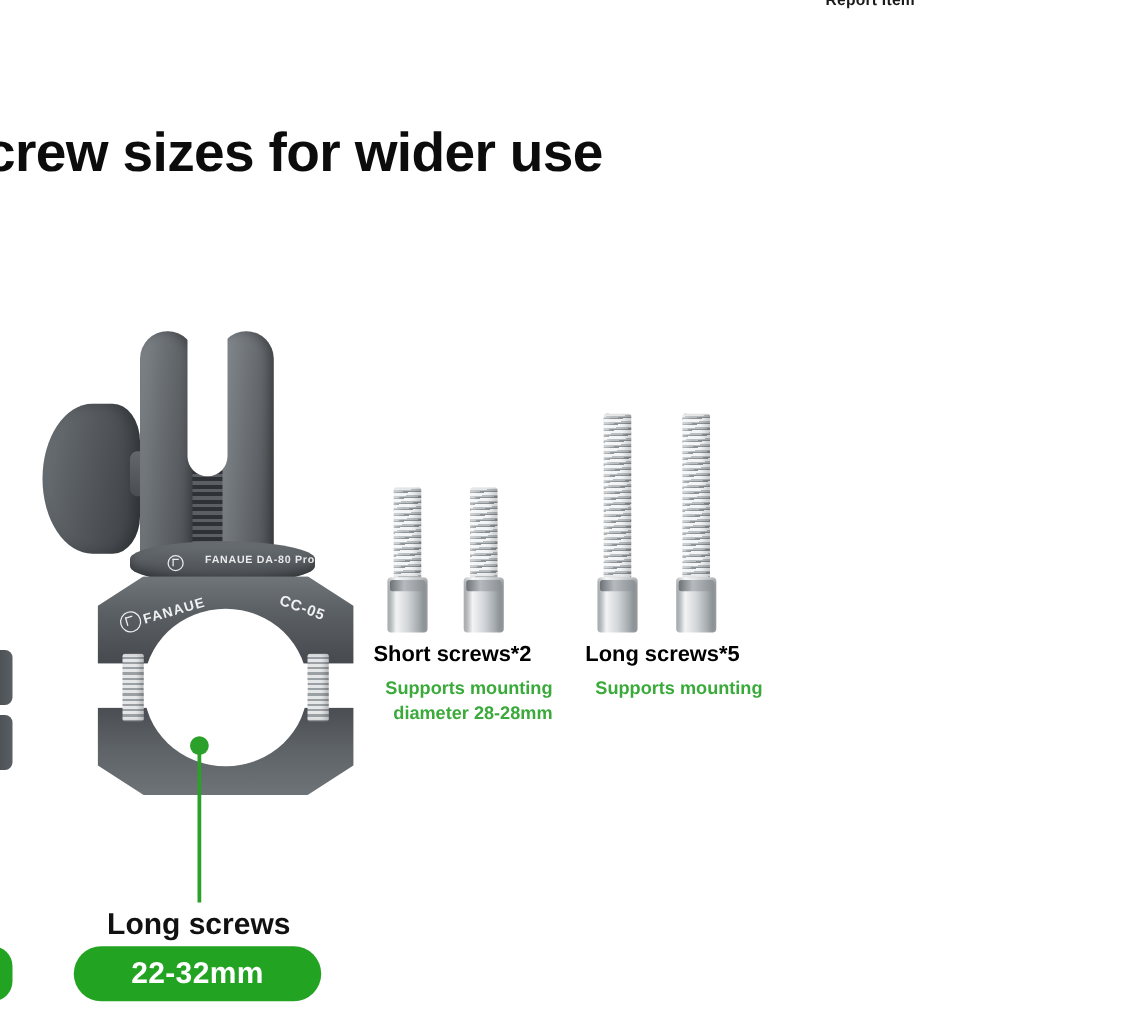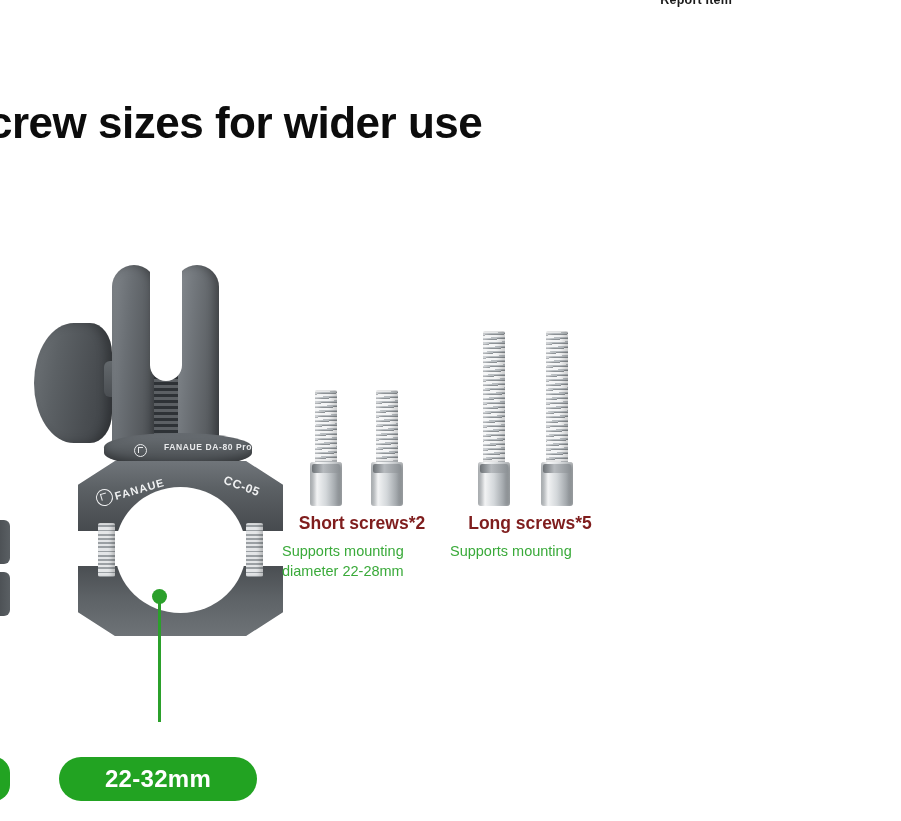--- a/index.html
+++ b/index.html
@@ -335,28 +335,28 @@
     width: 28px; height: 9px;
     background: linear-gradient(90deg,#6d7276,#b6babe 40%,#8b9094);
     border-radius: 2px;
   }
 
   .screw-caption {
     position: absolute;
     text-align: center;
     font-size: 17.5px;
     font-weight: bold;
-    color: #7f1d1d;
+    color: #000000;
     white-space: nowrap;
   }
   .screw-sub {
     position: absolute;
-    text-align: left;
+    text-align: right;
     font-size: 14.5px;
-    font-weight: normal;
+    font-weight: bold;
     color: #3aaa3a;
     line-height: 20px;
   }
 </style>
 </head>
 <body>
 
 <div id="page">
 
   <div class="report-item">Report Item</div>
@@ -391,20 +391,21 @@
       <div class="ring-screw right"></div>
       <div class="ring-bore"></div>
       <div class="ring-logo-mark"></div>
       <div class="ring-text-brand">FANAUE</div>
       <div class="ring-text-model">CC-05</div>
     </div>
   </div>
 
   <div class="callout-dot"></div>
   <div class="callout-line"></div>
+  <div class="callout-title">Long screws</div>
   <div class="callout-pill">22-32mm</div>
 
   <div class="screw-group" style="left:310px; top:390px;">
     <div class="screw" style="left:0px; top:0px;">
       <div class="screw-shaft" style="height:72px;"></div>
       <div class="screw-head" style="top:72px;"></div>
     </div>
     <div class="screw" style="left:61px; top:0px;">
       <div class="screw-shaft" style="height:72px;"></div>
       <div class="screw-head" style="top:72px;"></div>
@@ -418,21 +419,21 @@
     </div>
     <div class="screw" style="left:63px; top:0px;">
       <div class="screw-shaft" style="height:131px;"></div>
       <div class="screw-head" style="top:131px;"></div>
     </div>
   </div>
 
   <div class="screw-caption" style="left:282px; top:513px; width:160px;">Short screws*2</div>
   <div class="screw-sub" style="left:282px; top:541px; width:160px;">
     <div>Supports mounting</div>
-    <div>diameter 22-28mm</div>
+    <div>diameter 28-28mm</div>
   </div>
 
   <div class="screw-caption" style="left:450px; top:513px; width:160px;">Long screws*5</div>
   <div class="screw-sub" style="left:450px; top:541px; width:160px;">
     <div>Supports mounting</div>
   </div>
 
 </div>
 
 </body></html>

